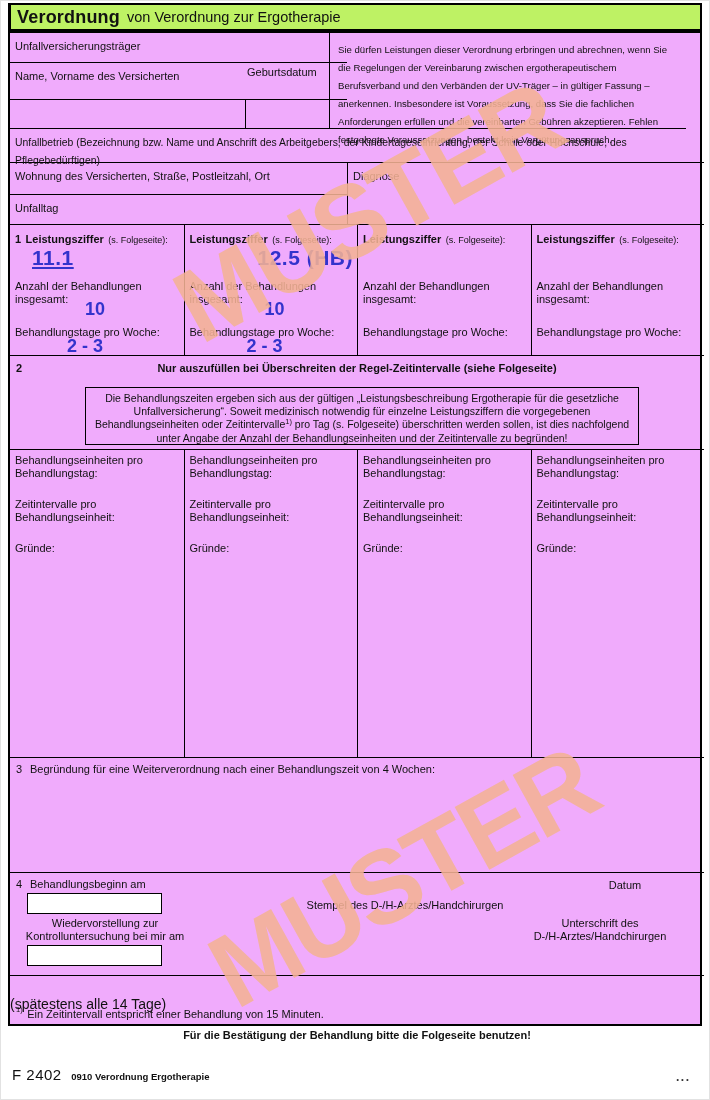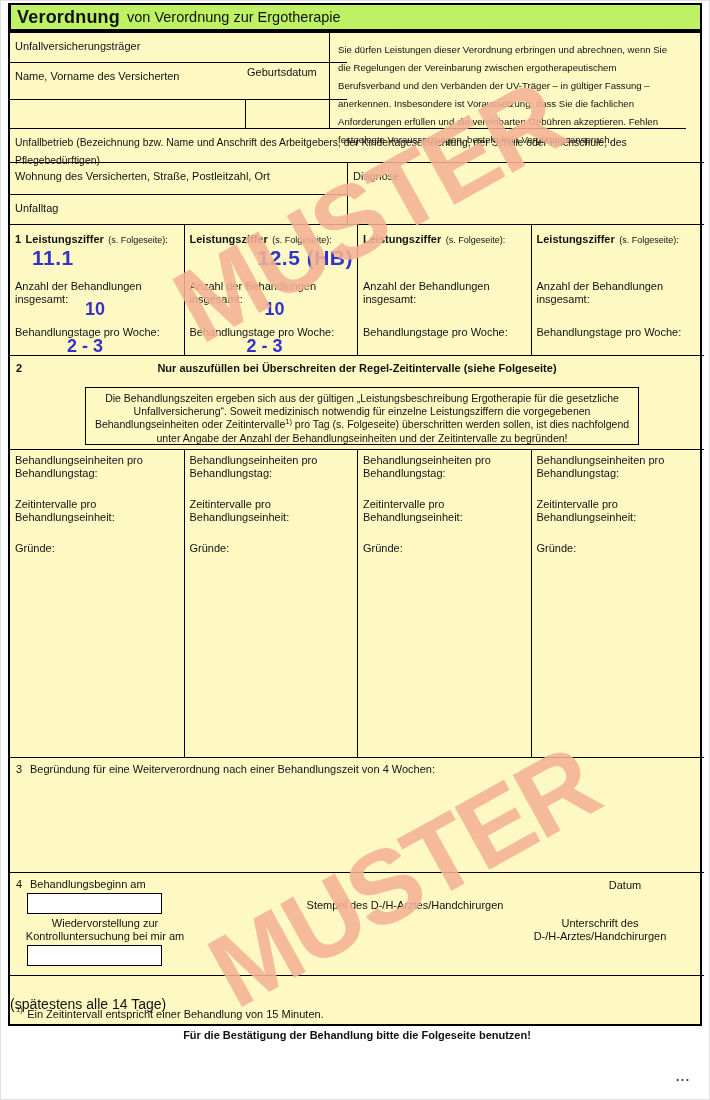--- a/index.html
+++ b/index.html
@@ -9,21 +9,21 @@
   .abs{position:absolute;}
   .lbl{font-size:11px;line-height:13px;}
   .lbl-sm{font-size:10.4px;line-height:12.5px;}
   .bold{font-weight:bold;}
   
   .titlebar{left:8px;top:3px;width:694px;height:28px;border:2px solid #000;border-left-width:3px;
             display:flex;align-items:center;padding-left:6px;box-sizing:border-box;background:#bef264;}
   .title-main{font-size:18px;font-weight:bold;letter-spacing:0.2px;}
   .title-sub{font-size:14.5px;margin-left:7px;}
   
-  .mainbox{left:8px;top:31px;width:694px;height:995px;border:2px solid #000;box-sizing:border-box;background:#fef9c3;}
+  .mainbox{left:8px;top:31px;width:694px;height:995px;border:2px solid #000;box-sizing:border-box;background:#f0abfc;}
   .cell{position:absolute;box-sizing:border-box;}
   .bb{border-bottom:1.5px solid #000;}
   .bl{border-left:1.5px solid #000;}
   .bt{border-top:1.5px solid #000;}
   .pad{padding:3px 5px;}
   
   .col{position:absolute;top:0;height:100%;box-sizing:border-box;}
   .blue-val{color:#3333cc;font-weight:bold;}
   .v-big{font-size:21px;letter-spacing:0.5px;}
   .v-mid{font-size:18px;}
@@ -82,21 +82,21 @@
     </div>
 
     <div class="cell bt" style="left:0;top:191px;width:694px;height:131px;">
 
       <div class="col" style="left:0;width:173.5px;">
         <div class="abs" style="left:5px;top:4px;white-space:nowrap;">
           <span class="lbl bold">1</span>
           <span class="lbl bold">Leistungsziffer</span>
           <span style="font-size:9px;">(s. Folgeseite):</span>
         </div>
-        <div class="abs blue-val v-big" style="left:22px;top:21px;">11.1</div>
+        <div class="abs blue-val v-big" style="left:22px;top:21px;text-decoration:underline;">11.1</div>
         <div class="abs lbl" style="left:5px;top:55px;width:160px;">Anzahl der Behandlungen insgesamt:</div>
         <div class="abs blue-val v-mid center" style="left:50px;top:74px;width:70px;">10</div>
         <div class="abs lbl" style="left:5px;top:101px;width:165px;">Behandlungstage pro Woche:</div>
         <div class="abs blue-val v-mid center" style="left:30px;top:111px;width:90px;">2 - 3</div>
       </div>
 
       <div class="col bl" style="left:173.5px;width:173.5px;">
         <div class="abs" style="left:5px;top:4px;white-space:nowrap;">
           <span class="lbl bold">Leistungsziffer</span>
           <span style="font-size:9px;">(s. Folgeseite):</span>
@@ -185,18 +185,22 @@
     <div class="cell" style="left:0;top:943px;width:694px;height:52px;">
       <div class="abs lbl bold center" style="left:0;top:11px;width:694px;margin-top:42px;">Für die Bestätigung der Behandlung bitte die Folgeseite benutzen!</div>
       <div class="abs" style="left:6px;top:28px;">
         <sup class="fn">1)</sup>
         <span class="lbl">Ein Zeitintervall entspricht einer Behandlung von 15 Minuten.</span>
       </div>
     </div>
 
   </div>
 
+  <div class="abs" style="left:12px;top:1066px;">
+    <span class="footer-code">F 2402</span>
+    <span class="footer-info">0910 Verordnung Ergotherapie</span>
+  </div>
   <div class="abs dots" style="left:676px;top:1070px;">...</div>
 
   <div class="watermark" style="left:368px;top:212px;">MUSTER</div>
   <div class="watermark" style="left:403px;top:877px;">MUSTER</div>
 
 </div>
 
 </body></html>

